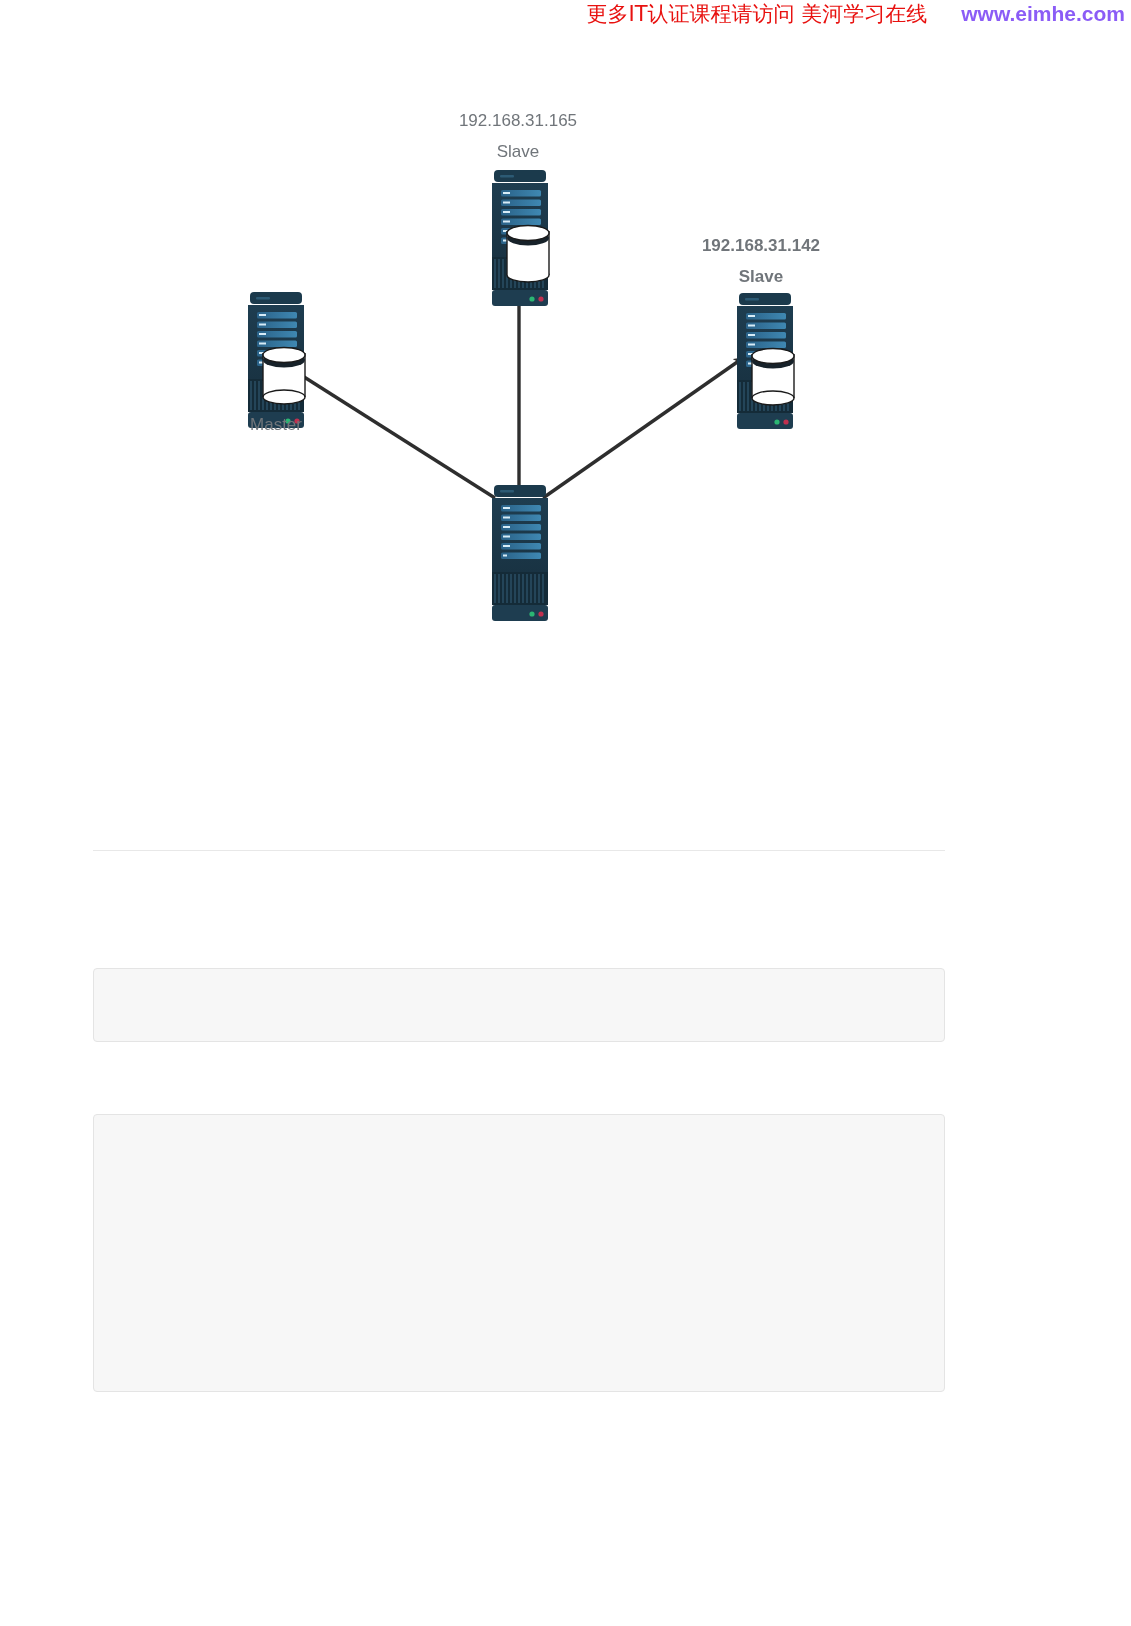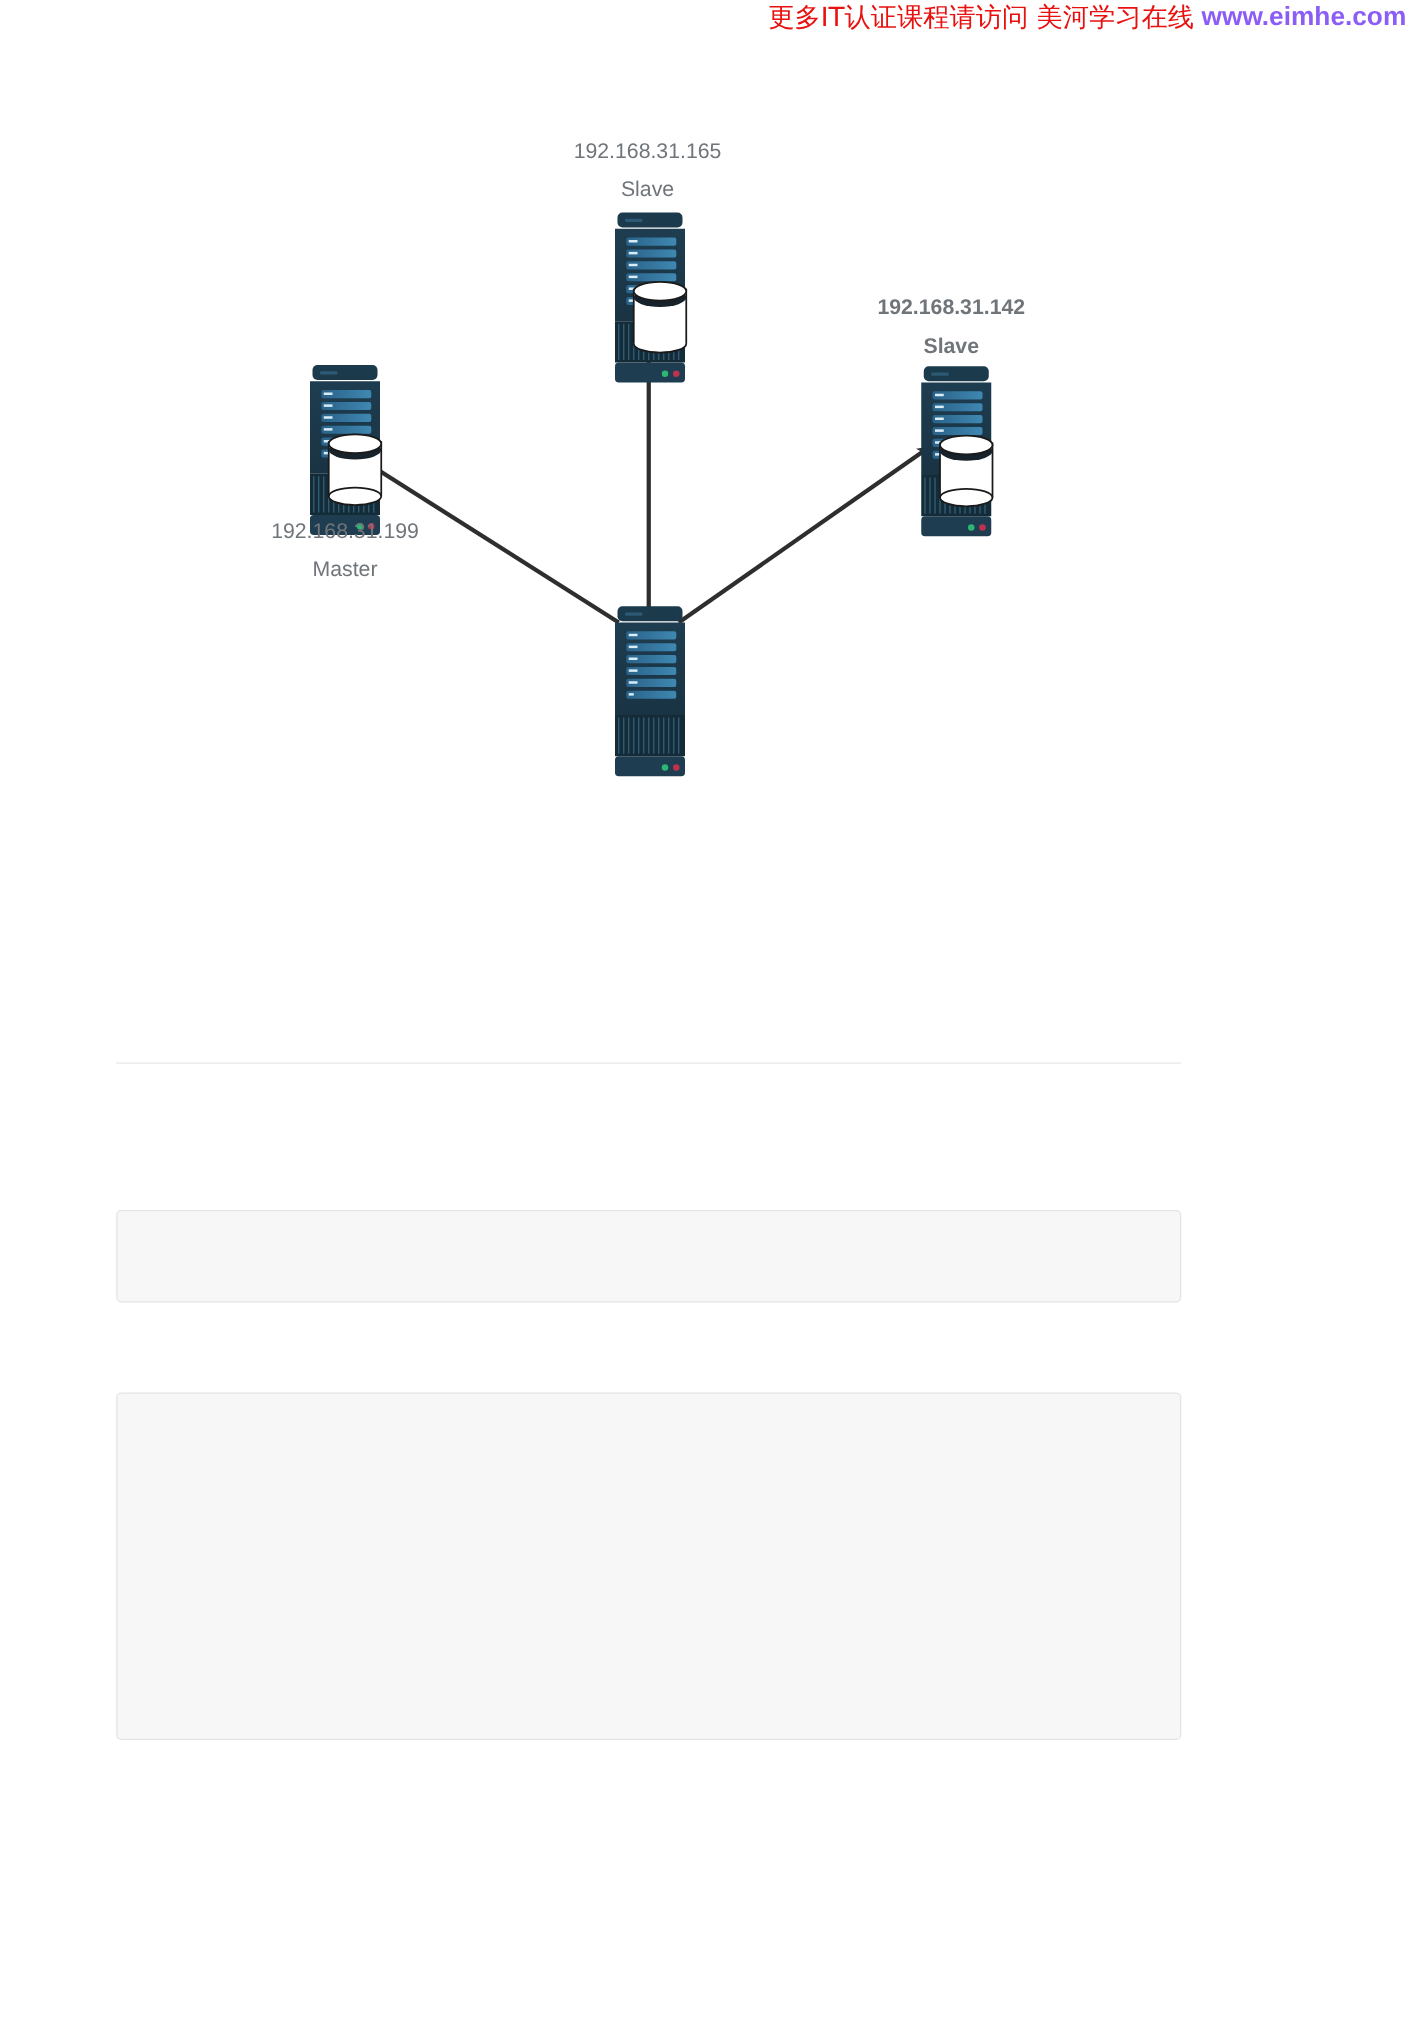--- a/index.html
+++ b/index.html
@@ -20,20 +20,21 @@
     position: absolute;
     top: 0;
     left: 0;
     width: 1131px;
     height: 28px;
     display: flex;
     align-items: center;
     justify-content: flex-end;
     padding-right: 6px;
     box-sizing: border-box;
+    gap: 28px;
   }
   #banner .banner-text {
     color: #e8110f;
     font-size: 21px;
     line-height: 26px;
     white-space: nowrap;
     font-family: "DejaVu Sans", "Liberation Sans", sans-serif;
   }
   #banner .banner-url {
     color: #8b5cf6;
@@ -341,21 +342,20 @@
     <span class="ip">192.168.31.165</span>
     <span class="role">Slave</span>
   </div>
 
   <div class="node-label" id="label-slave-142">
     <span class="ip">192.168.31.142</span>
     <span class="role">Slave</span>
   </div>
 
   <div class="node-label" id="label-master-199">
-    <span class="ip">192.168.31.199</span>
     <span class="role">Master</span>
   </div>
 
 </div>
 
 <div id="divider"></div>
 
 <div class="content-box" id="box-one"></div>
 
 <div class="content-box" id="box-two"></div>

